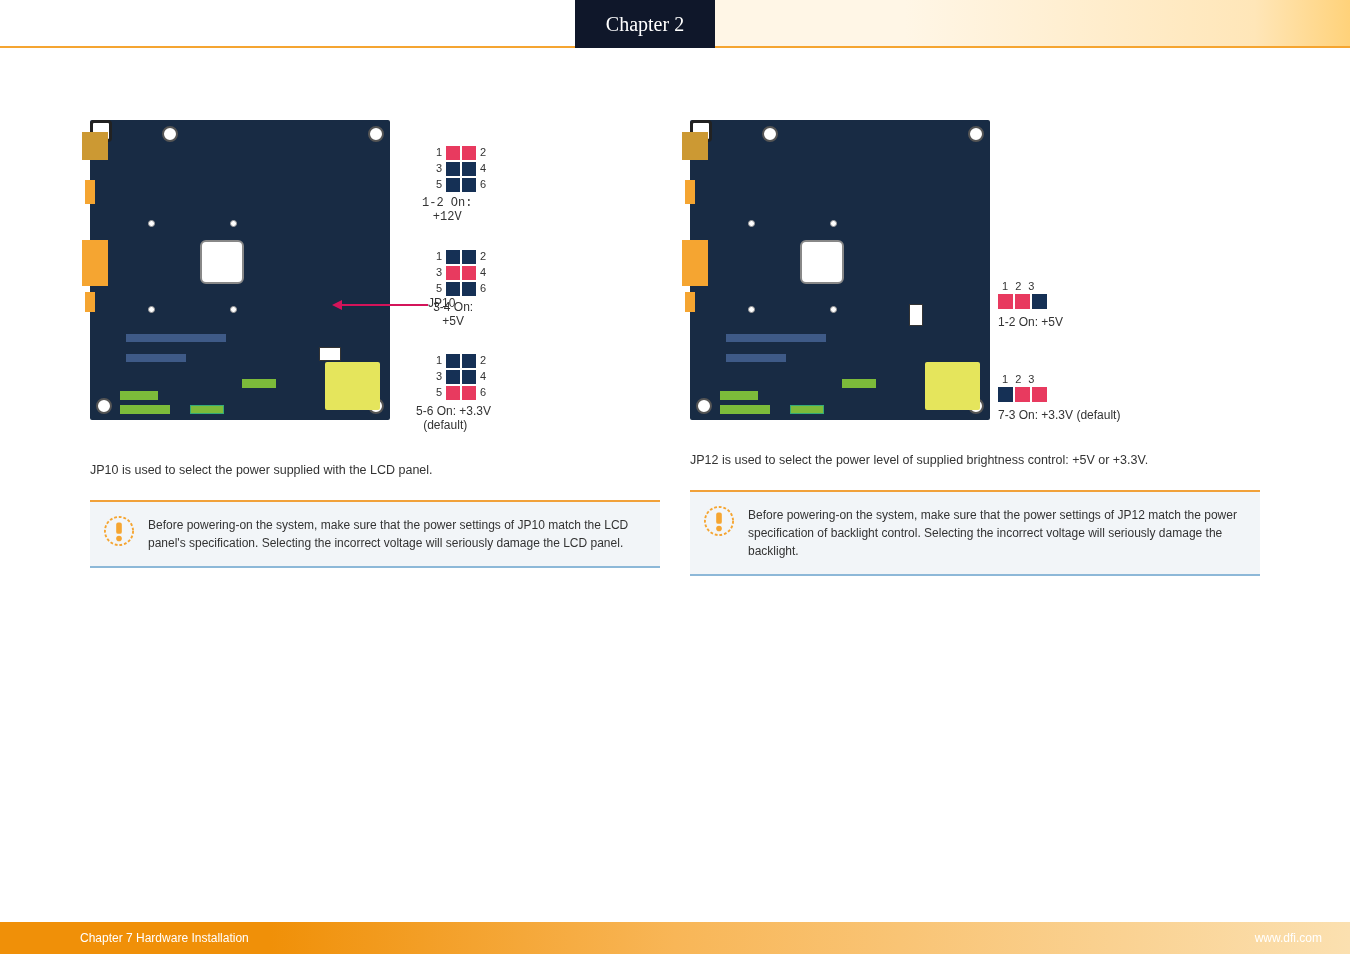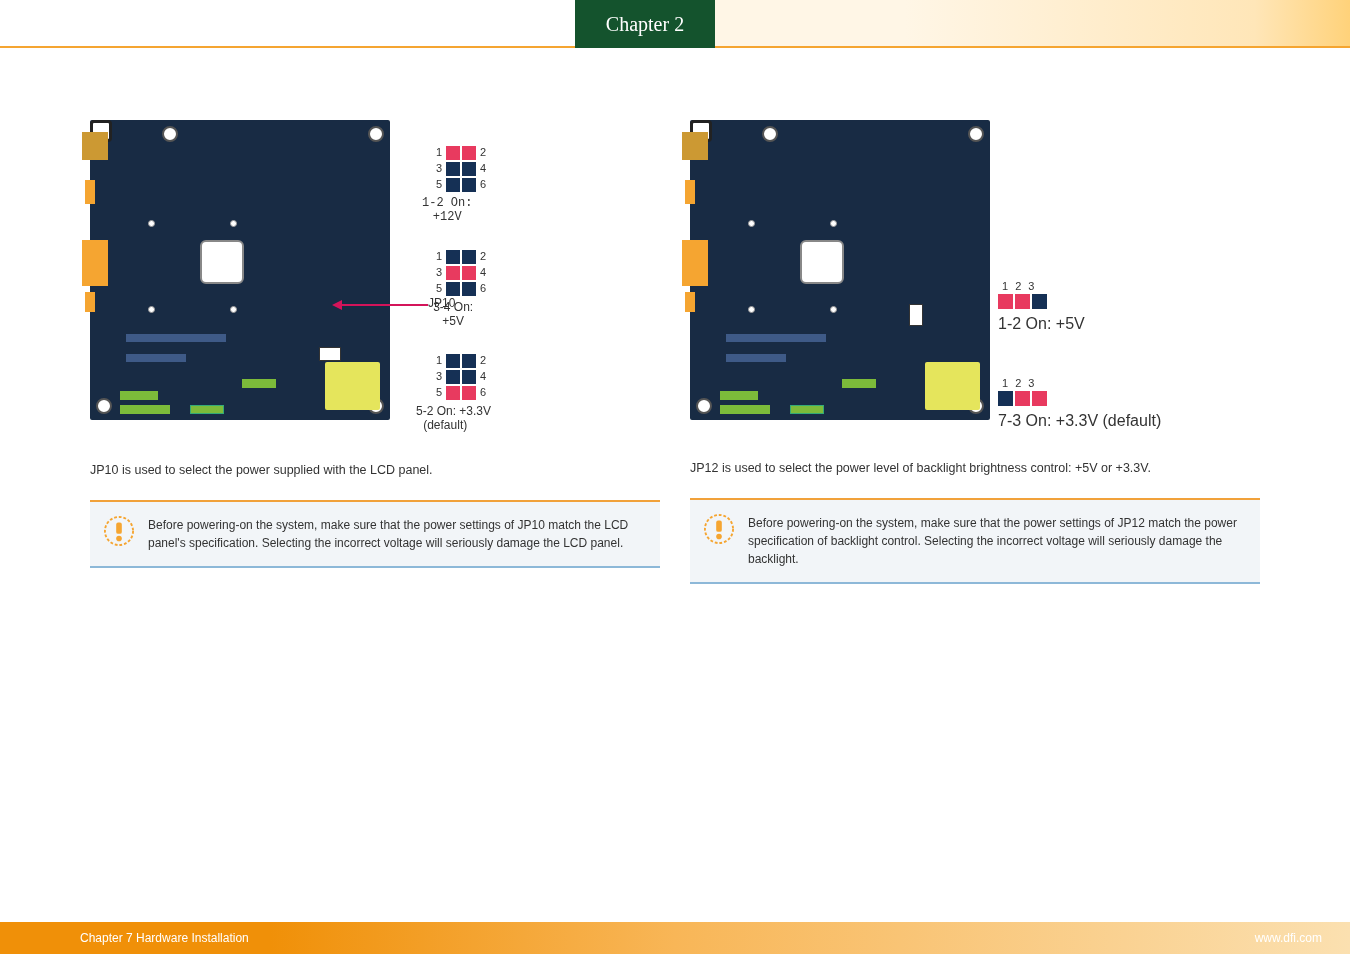--- a/index.html
+++ b/index.html
@@ -5,21 +5,21 @@
 * { margin: 0; padding: 0; box-sizing: border-box; }
 body {
   width: 1350px; height: 954px;
   font-family: Verdana, Arial, sans-serif;
   background: #fff;
   position: relative; overflow: hidden;
 }
 .topbar { position: absolute; top: 0; left: 0; right: 0; height: 48px; display: flex; }
 .topbar .spacer1 { flex: 0 0 575px; background: linear-gradient(#fff, #fff); border-bottom: 2px solid #f5a531; }
 .topbar .chapter-tab {
-  flex: 0 0 140px; background: #14532d; color: #fff; font-size: 20px;
+  flex: 0 0 140px; background: #0f172a; color: #fff; font-size: 20px;
   display: flex; align-items: center; justify-content: center; font-family: "Segoe UI", Verdana;
 }
 .topbar .spacer2 { flex: 1; background: linear-gradient(to right, #fff6e6, #fff6e6 30%, #ffe6b8 85%, #ffd27a 100%); border-bottom: 2px solid #f5a531; }
 
 .content { position: absolute; top: 120px; left: 90px; right: 60px; bottom: 60px; display: flex; }
 .col { flex: 1; padding-right: 30px; }
 
 .diagram-row { display: flex; align-items: flex-start; gap: 8px; position: relative; }
 
 .board {
@@ -52,21 +52,21 @@
 .j6 .cell{width:14px;height:14px;background:#153055;}
 .j6 .cell.on{background:#e83a5f;}
 .j6 .num{position:absolute;font-size:11px;color:#333;}
 .j6 .cap{font-size:12px;margin-top:4px;text-align:center;width:100%;color:#333;}
 
 .j3{position:relative;margin-top:10px;}
 .j3 .row{display:flex;gap:2px;}
 .j3 .cell{width:15px;height:15px;background:#153055;}
 .j3 .cell.on{background:#e83a5f;}
 .j3 .num{font-size:11px;color:#333;margin-bottom:2px;display:flex;gap:7px;padding-left:4px;}
-.j3 .cap{font-size:16px;margin-top:6px;color:#333;}
+.j3 .cap{font-size:12px;margin-top:6px;color:#333;}
 
 .desc{font-size:12.5px;color:#333;margin-top:30px;line-height:1.4;}
 .note{margin-top:20px;background:#f2f5f8;padding:14px 18px 14px 58px;position:relative;font-size:12px;line-height:1.5;color:#333;border-top:2px solid #f1a13a;border-bottom:2px solid #8db8d8;}
 .note .ico{position:absolute;left:14px;top:14px;width:30px;height:30px;}
 .note .ico svg{width:30px;height:30px;}
 
 .footer{position:absolute;bottom:0;left:0;right:0;height:32px;background:linear-gradient(to right,#f09008 0%,#f09008 20%,#f8b657 50%,#fbe0b0 100%);color:#fff;font-size:12px;display:flex;align-items:center;padding:0 28px 0 80px;justify-content:space-between;}
 </style>
 </head>
 <body>
@@ -154,21 +154,21 @@
           <span class="num" style="left:-10px;top:32px">5</span>
           <span class="num" style="left:34px;top:32px">6</span>
           <div class="grid">
               <div class="cell"></div>
               <div class="cell"></div>
               <div class="cell"></div>
               <div class="cell"></div>
               <div class="cell on"></div>
               <div class="cell on"></div>
             </div>
-          <div class="cap" style="white-space:pre;margin-left:-30px;">5-2 On: +3.3V
+          <div class="cap" style="white-space:pre;margin-left:-30px;">5-6 On: +3.3V
 (default)</div>
         </div>
       </div>
     </div>
 
     <div class="desc">JP10 is used to select the power supplied with the LCD panel.</div>
 
     <div class="note">
       <div class="ico">
         <svg viewBox="0 0 32 32">
@@ -231,21 +231,21 @@
           <div class="row">
               <div class="cell"></div>
               <div class="cell on"></div>
               <div class="cell on"></div>
             </div>
           <div class="cap">7-3 On: +3.3V (default)</div>
         </div>
       </div>
     </div>
 
-    <div class="desc">JP12 is used to select the power level of backlight brightness control: +5V or +3.3V.</div>
+    <div class="desc">JP12 is used to select the power level of supplied brightness control: +5V or +3.3V.</div>
 
     <div class="note">
       <div class="ico">
         <svg viewBox="0 0 32 32">
             <circle cx="16" cy="16" r="15" fill="none" stroke="#f5a531" stroke-width="2" stroke-dasharray="3 2"></circle>
             <rect x="13" y="7" width="6" height="12" rx="2" fill="#f5a531"></rect>
             <circle cx="16" cy="24" r="3" fill="#f5a531"></circle>
           </svg>
       </div>
       <span>Before powering-on the system, make sure that the power settings of JP12 match the power specification of backlight control. Selecting the incorrect voltage will seriously damage the backlight.</span>

